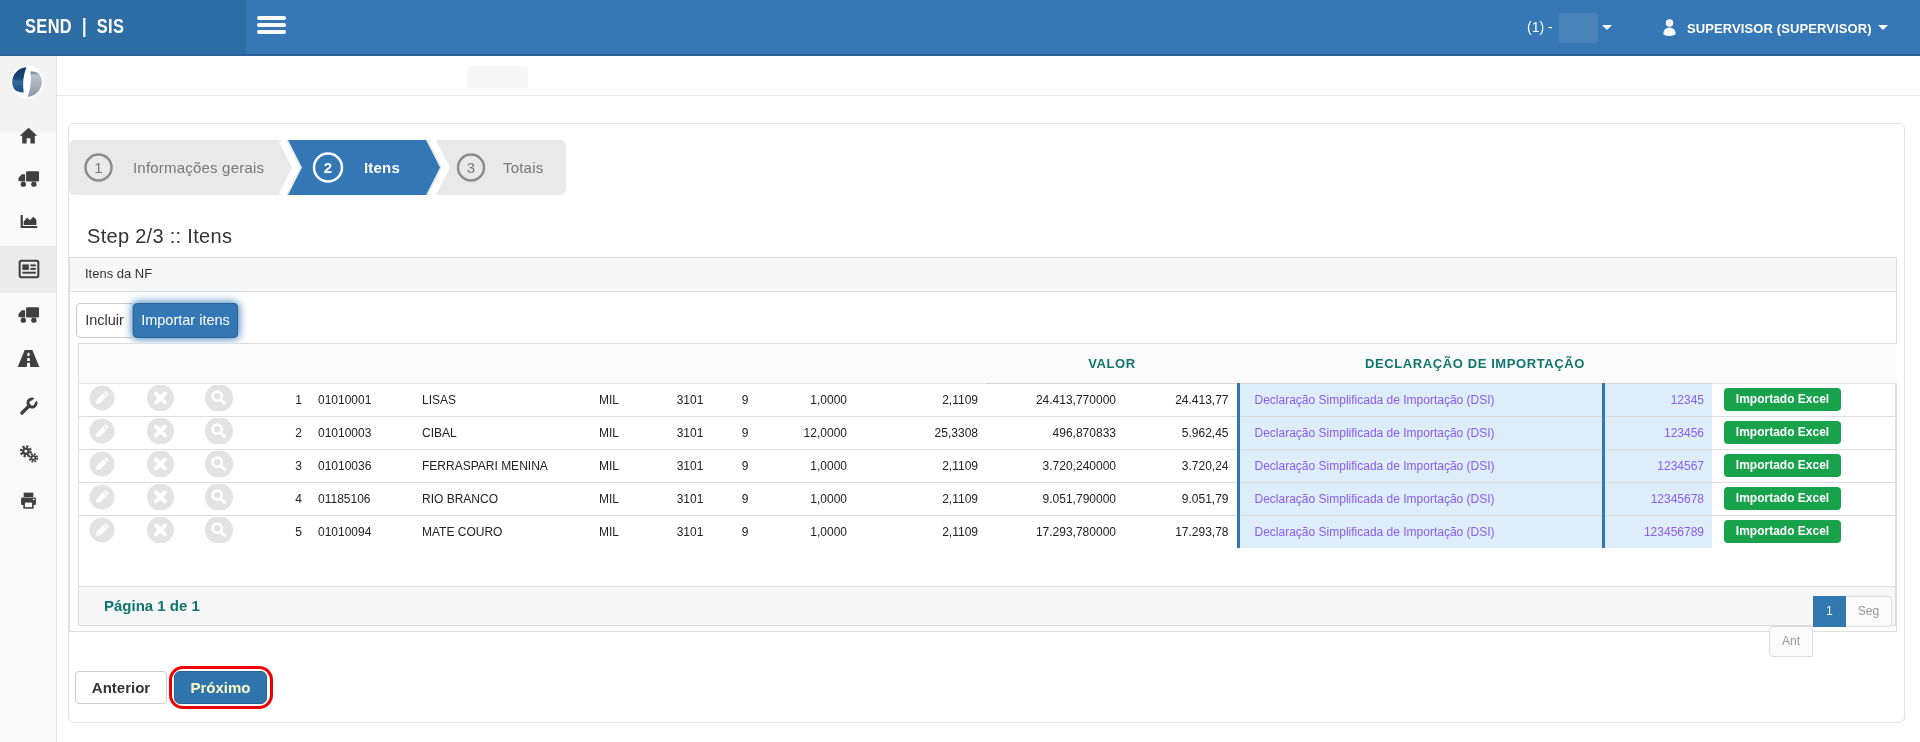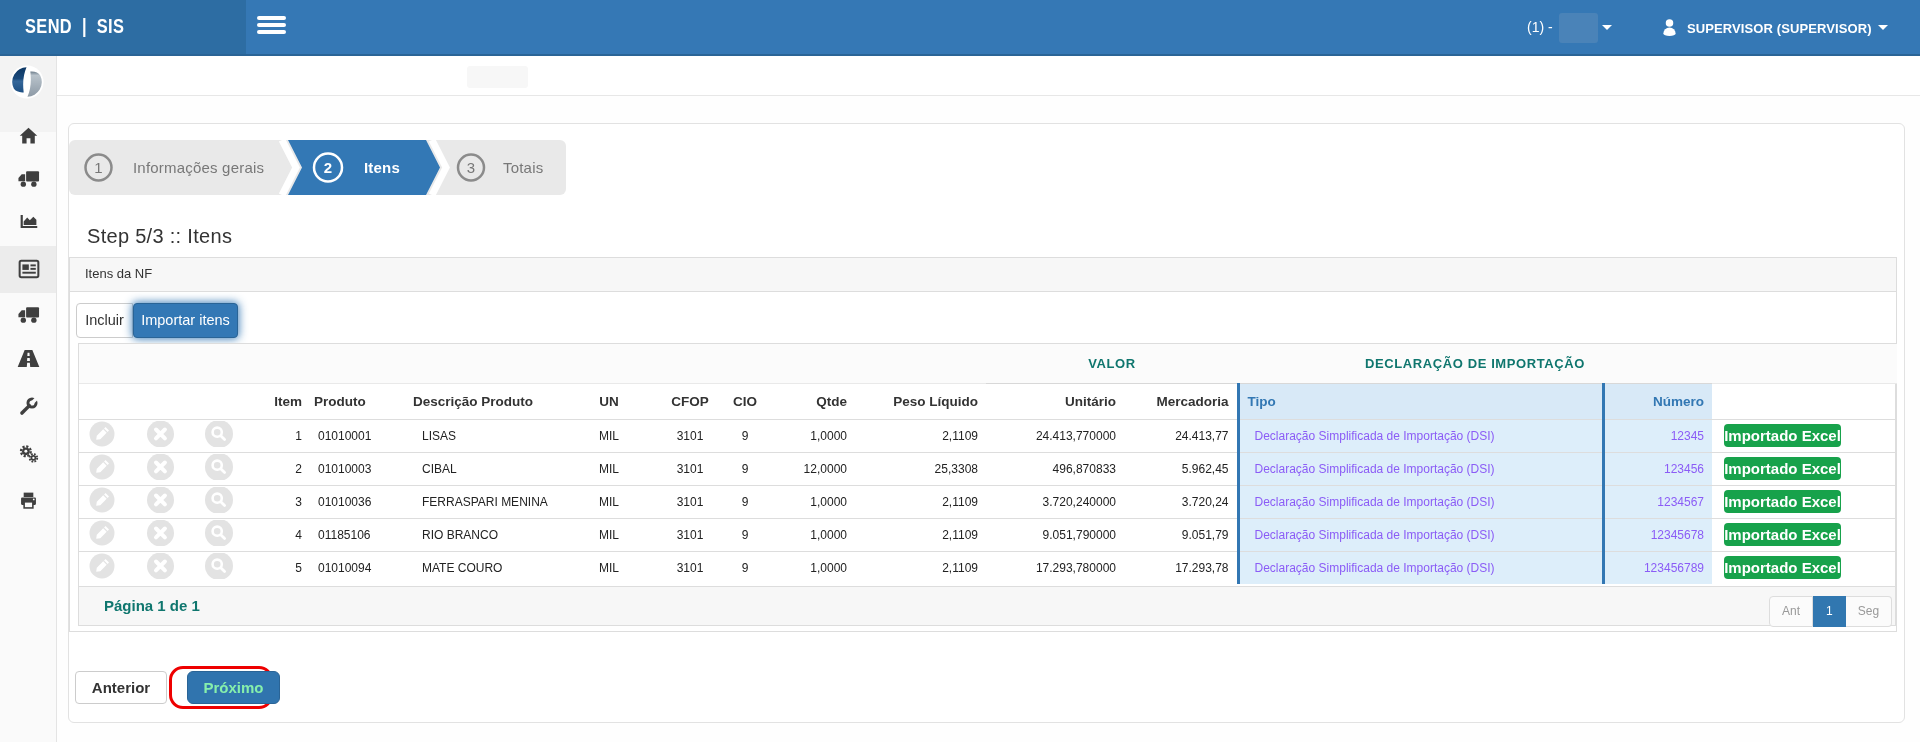--- a/index.html
+++ b/index.html
@@ -56,38 +56,38 @@
 thead tr.grp th { background:#fbfbfb; border-bottom:1px solid #e9e9e9; height:39px; font-size:13px; color:#0f766e; letter-spacing:0.6px; font-weight:bold; text-align:center; vertical-align:middle; }
 thead tr.cols th { height:36px; font-size:13.5px; color:#333; font-weight:bold; vertical-align:middle; border-bottom:1px solid #ddd; }
 tbody td { height:33px; border-top:1px solid #ddd; vertical-align:middle; }
 tbody tr:first-child td { border-top:none; }
 .tr { text-align:right; } .tc { text-align:center; } .tl { text-align:left; }
 .bluehd { background:#d8e9f7; color:#3277b3 !important; }
 .bluecell { background:#ddeefa; color:#8b5cf6; } .dsi { padding-left:15px; } .btncell { text-align:left; padding-left:12px; }
 .bl { border-left:3px solid #3277b3; }
 .grpline { border-bottom:1px solid #d8d8d8 !important; }
 .greenbtn { display:inline-block; width:117px; height:23px; background:#17a24b; border-radius:4px;
-  color:#fff; font-weight:bold; font-size:15px; text-align:center; line-height:23px; }
+  color:#fff; font-weight:bold; font-size:12px; text-align:center; line-height:23px; }
 
 
 #tfoot { position:absolute; left:0px; top:242px; width:1816px; height:40px; background:#f7f7f7; border-top:1px solid #ddd; border-bottom:1px solid #ddd; }
 #tfoot .pag { position:absolute; left:25px; top:10px; font-size:15px; color:#0f766e;font-weight:bold; }
 #pgn { position:absolute; left:1690px; top:9px; height:31px; }
 .pbtn { float:left; height:31px; line-height:29px; font-size:12px; color:#999; background:#fbfbfb;
   border:1px solid #ddd; padding:0 12px; }
-.pbtn.first { border-radius:4px 0 0 4px; }
+.pbtn.first { border-radius:4px 0 0 4px;margin-top:30px; }
 .pbtn.last { border-radius:0 4px 4px 0; border-left:none; }
 .pbtn.act { background:#3177b0; color:#fff; border-color:#3177b0; }
 
 
 #btnant { position:absolute; left:75px; top:671px; width:92px; height:33px; background:#fff; border:1px solid #ccc;
   border-radius:4px; font-size:15px; font-weight:bold; color:#333; text-align:center; line-height:31px; }
 #ring { position:absolute; left:169px; top:666px; width:104px; height:43px; border:3px solid #ee0000; border-radius:14px; }
 #btnprox { position:absolute; left:174px; top:671px; width:93px; height:33px; background:#3074ae; border:1px solid #2a6496;
-  border-radius:6px; font-size:15px; font-weight:bold; color:#86efac; text-align:center; line-height:31px;margin-left:13px; }
+  border-radius:6px; font-size:15px; font-weight:bold; color:#fef9c3; text-align:center; line-height:31px; }
 </style>
 </head>
 <body>
 
 <div id="hdr">
   <div id="hdrleft"></div>
   <div id="brand">SEND&nbsp;&nbsp;|&nbsp;&nbsp;SIS</div>
   <div class="bar" style="top:16px"></div>
   <div class="bar" style="top:23px"></div>
   <div class="bar" style="top:30px"></div>
@@ -204,21 +204,21 @@
   <text x="29.5" y="33" font-size="15" fill="#777" text-anchor="middle" font-family="Liberation Sans">1</text>
   <circle cx="259" cy="27.5" r="14" fill="none" stroke="#fff" stroke-width="2.5"></circle>
   <text x="259" y="33" font-size="15" fill="#fff" text-anchor="middle" font-weight="bold" font-family="Liberation Sans">2</text>
   <circle cx="402" cy="27.5" r="13" fill="none" stroke="#8b8b8b" stroke-width="2.5"></circle>
   <text x="402" y="33" font-size="15" fill="#777" text-anchor="middle" font-family="Liberation Sans">3</text>
 </svg>
 <div class="wlbl" style="left:133px;">Informações gerais</div>
 <div class="wlbl" id="wlbl2" style="left:364px;">Itens</div>
 <div class="wlbl" style="left:503px;">Totais</div>
 
-<div id="steph">Step 5/3 :: Itens</div>
+<div id="steph">Step 2/3 :: Itens</div>
 
 <div id="panel">
   <div id="panelhead">
       <span>Itens da NF</span>
     </div>
 </div>
 
 <div id="btnincluir">Incluir</div>
 <div id="btnimportar">Importar itens</div>
 
@@ -247,36 +247,20 @@
           <th></th>
           <th></th>
           <th></th>
           <th></th>
           <th></th>
           <th></th>
           <th></th>
         <th colspan="2" class="grpline">VALOR</th>
         <th colspan="2" class="grpline">DECLARAÇÃO DE IMPORTAÇÃO</th>
         <th></th>
-      </tr>
-      <tr class="cols">
-        <th></th>
-        <th class="tr">Item</th>
-          <th class="tl" style="padding-left:4px">Produto</th>
-          <th class="tl">Descrição Produto</th>
-        <th class="tc">UN</th>
-          <th class="tc">CFOP</th>
-          <th class="tc">CIO</th>
-          <th class="tr">Qtde</th>
-        <th class="tr">Peso Líquido</th>
-          <th class="tr">Unitário</th>
-          <th class="tr">Mercadoria</th>
-        <th class="tl bluehd bl">Tipo</th>
-          <th class="tr bluehd bl">Número</th>
-          <th></th>
       </tr>
     </thead>
     <tbody id="tb">
       <tr>
         <td class="acts"><svg width="155" height="26" viewBox="0 0 155 26">
 <g fill="#e3e3e3">
                 <circle cx="13" cy="13" r="12.5"></circle>
                 <circle cx="71.5" cy="13" r="13.5"></circle>
                 <circle cx="130" cy="13" r="14"></circle>
               </g>

